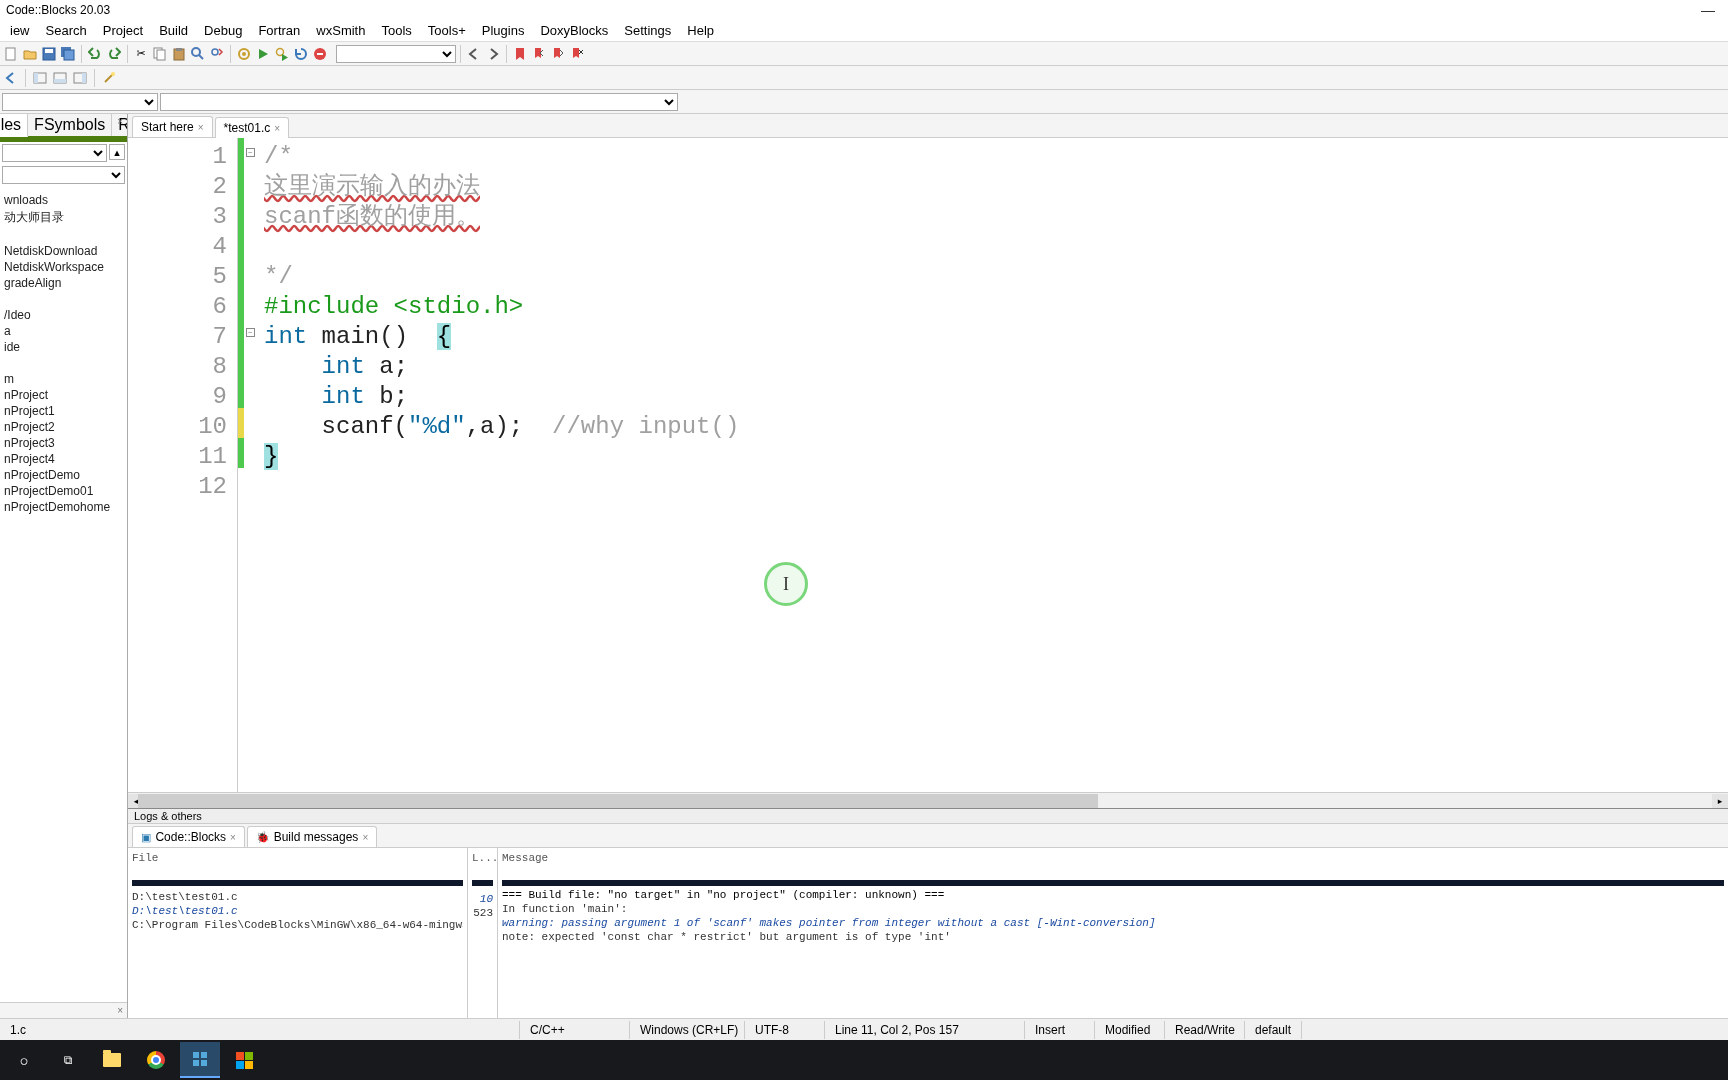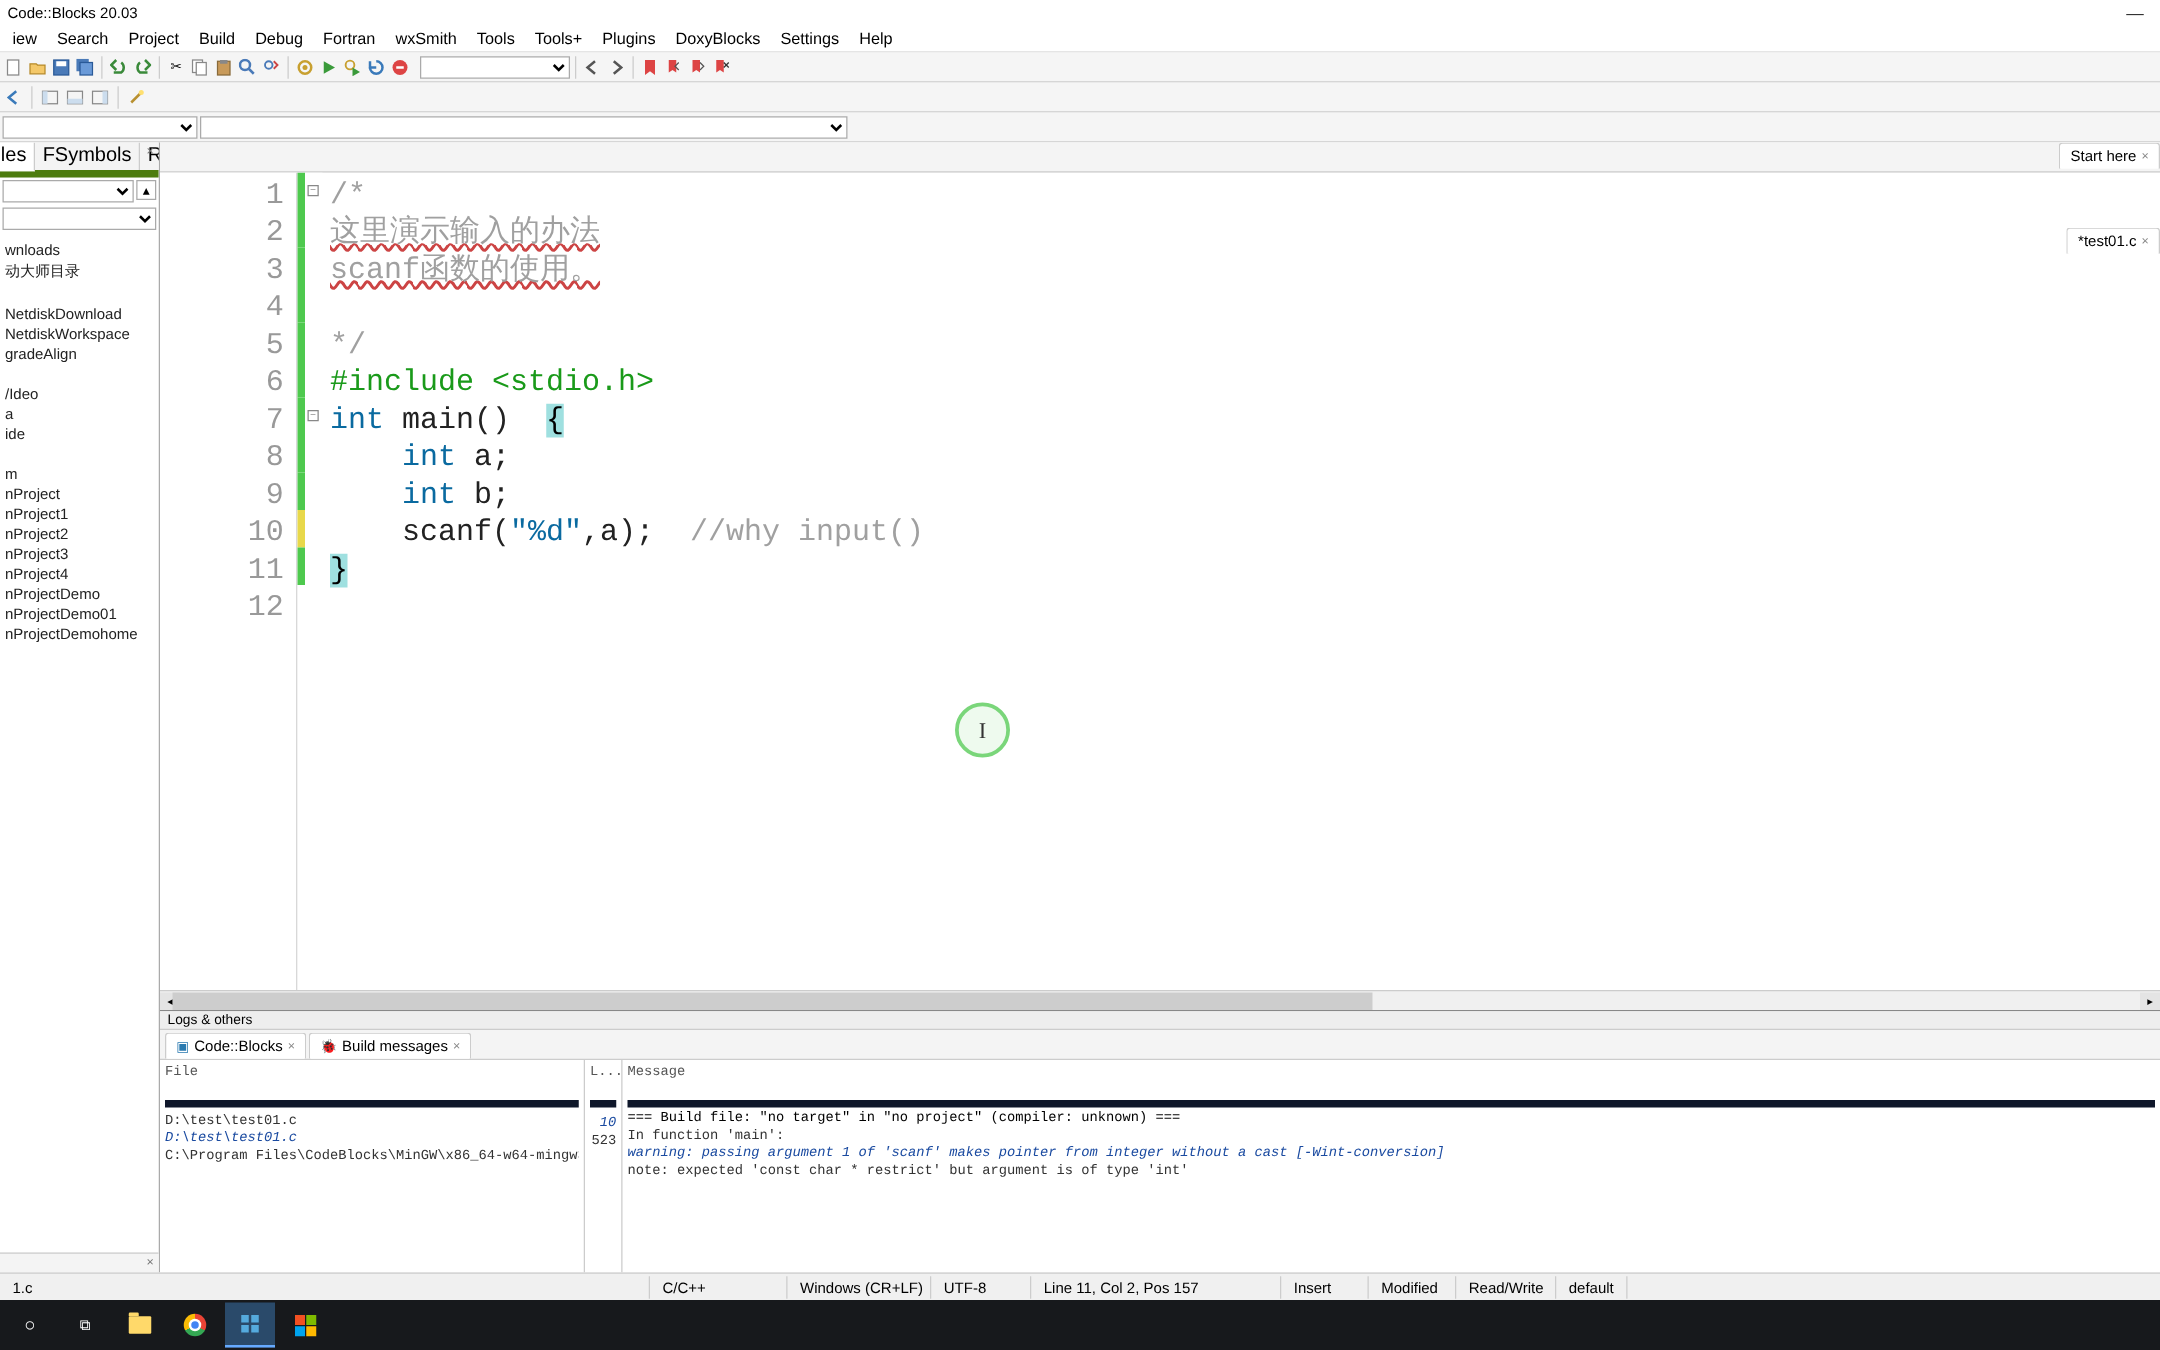--- a/index.html
+++ b/index.html
@@ -28,21 +28,21 @@
 .sidebar { width:128px; background:#fff; border-right:1px solid #aaa; display:flex; flex-direction:column; overflow:hidden;}
 .side-tabs { display:flex; border-bottom:6px solid #4d7c0f; font-size:16px; background:#f4f4f4;justify-content:center;}
 .side-tab { padding:2px 6px; border-right:1px solid #ccc; white-space:nowrap; cursor:pointer;}
 .side-tab.active { background:#fff; border-bottom:1px solid #fff; margin-bottom:-1px;}
 .side-combo-row { display:flex; padding:2px; gap:2px;}
 .side-list { flex:1; overflow:auto; font-size:12px; padding-top:6px;}
 .side-item { padding:1px 4px; white-space:nowrap; cursor:pointer; color:#222;}
 
 
 .editor-wrap { flex:1; display:flex; flex-direction:column; background:#fff; position:relative;}
-.ed-tabs { height:24px; background:#f4f4f4; border-bottom:1px solid #ccc; display:flex; align-items:flex-end; padding-left:4px; gap:2px;flex-direction:column;}
+.ed-tabs { height:24px; background:#f4f4f4; border-bottom:1px solid #ccc; display:flex; align-items:flex-end; padding-left:4px; gap:2px;}
 .ed-tab { background:#fff; border:1px solid #ccc; border-bottom:none; padding:3px 8px; font-size:12px; display:flex; align-items:center; gap:4px; cursor:pointer; border-radius:3px 3px 0 0;}
 .ed-tab .x { font-size:10px; color:#888; cursor:pointer;}
 .ed-tab.active { background:#fff; position:relative; top:1px;margin-top:44px;}
 
 .editor { flex:1; display:flex; overflow:hidden; font-family:"Courier New",monospace; font-size:24px; line-height:30px; position:relative;}
 .gutter { width:110px; text-align:right; padding:4px 10px 4px 4px; color:#999; background:#fff; border-right:1px solid #ccc; user-select:none;}
 .gutter div { height:30px; }
 .change-bar { width:6px; background:#fff;}
 .change-bar div { height:30px; }
 .cb-green { background:#4ec94e; }

